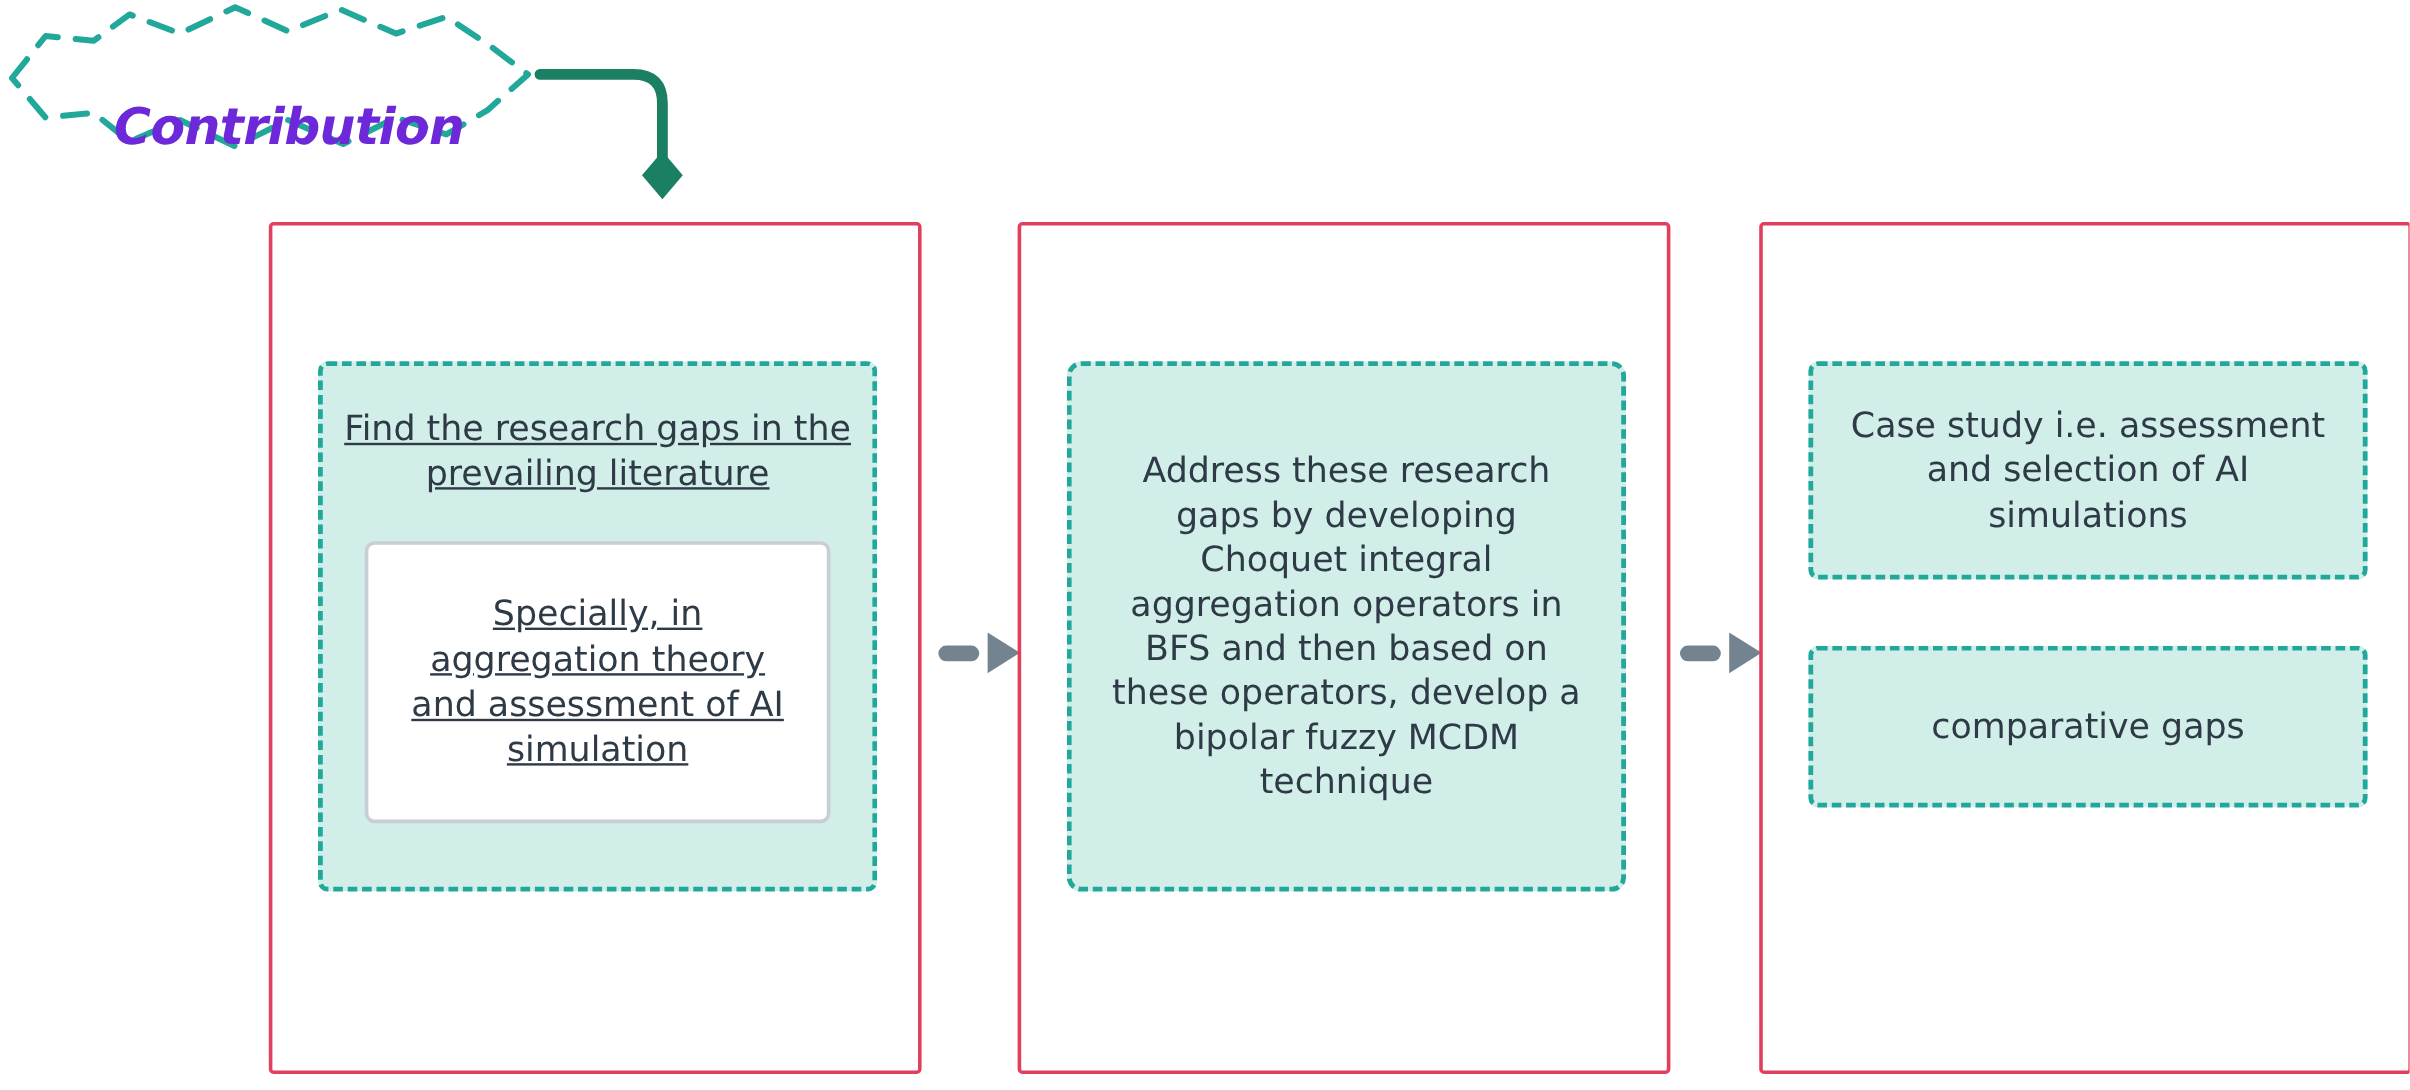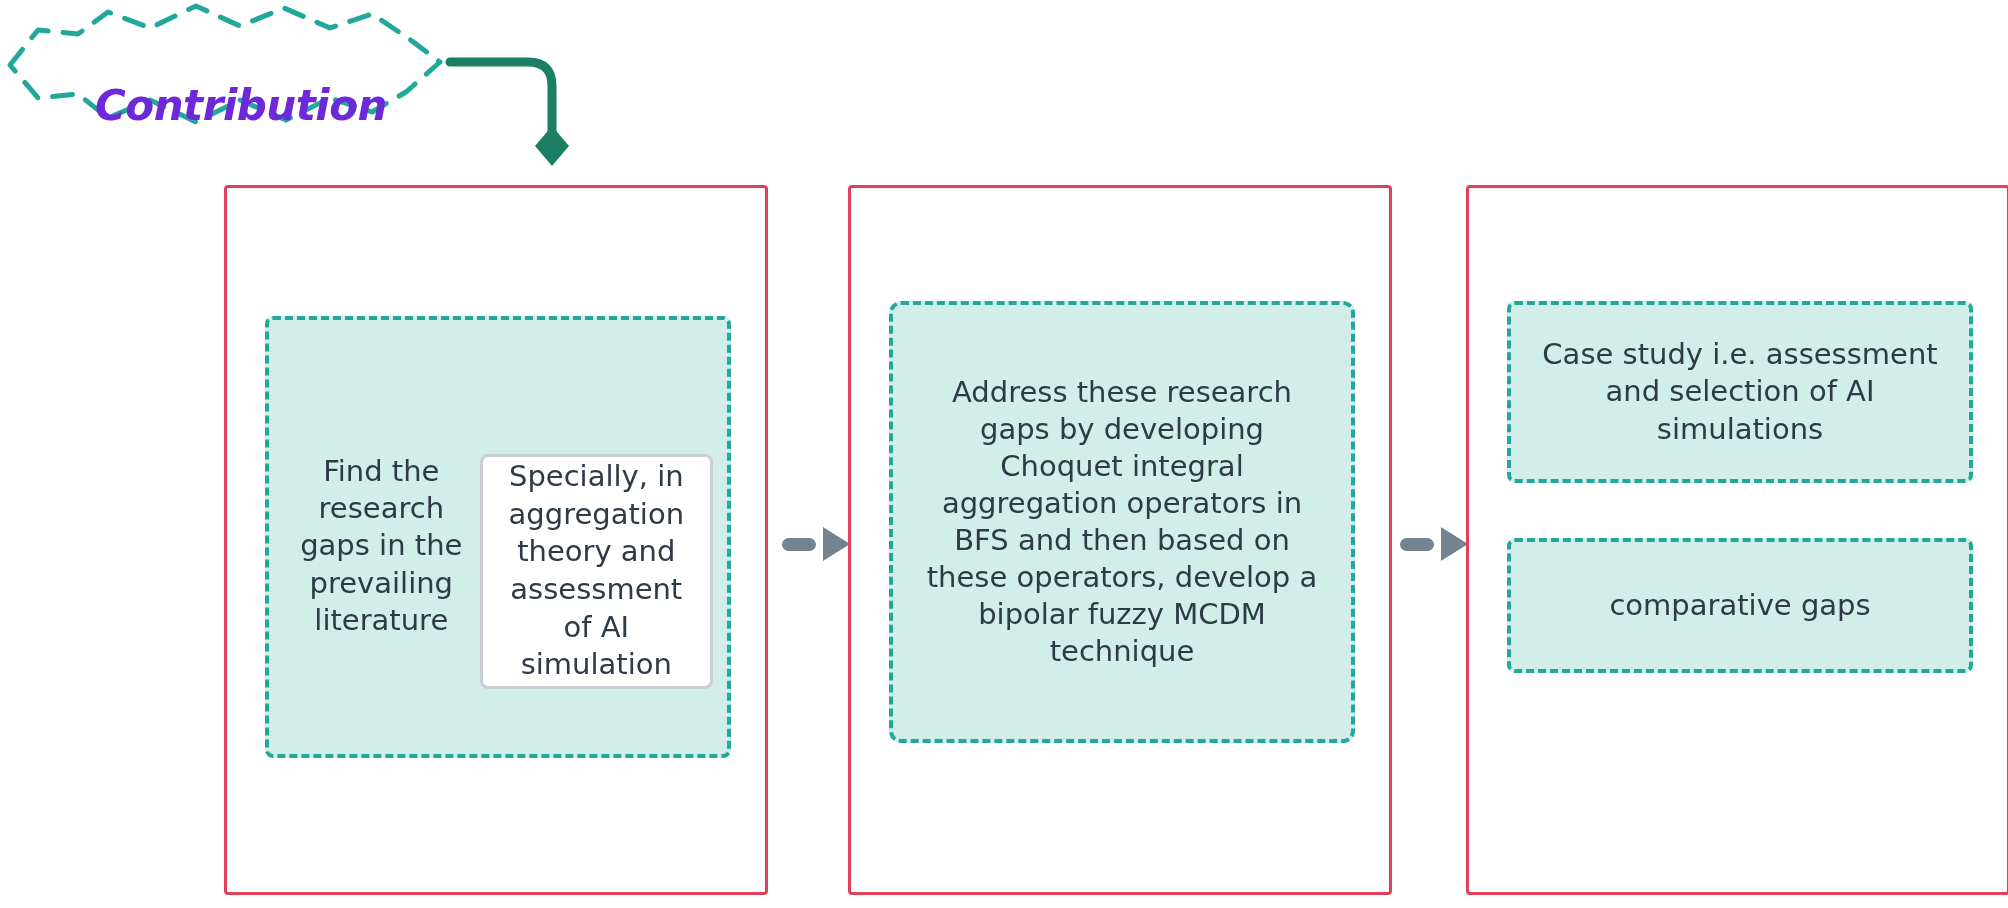--- a/index.html
+++ b/index.html
@@ -90,33 +90,34 @@
     text-align: center;
     font-size: 29px;
     line-height: 1.28;
     padding: 16px 14px;
   }
 
   
   #panel-find-gaps {
     position: absolute;
     left: 38px;
-    top: 128px;
+    top: 113px;
     width: 466px;
     height: 442px;
     padding-top: 34px;
     display: flex;
-    flex-direction: row;
-    align-items: center;
+    flex-direction: column;
+    align-items: center;
+    text-decoration: underline;
   }
   #panel-find-gaps .panel-text {
     width: 100%;
   }
   #panel-specially {
-    margin-top: 50px;
+    margin-top: 38px;
     width: 388px;
     height: 235px;
     background: #ffffff;
     border: 3px solid #c9ced6;
     border-radius: 8px;
     box-sizing: border-box;
     display: flex;
     align-items: center;
     justify-content: center;
     text-align: center;

